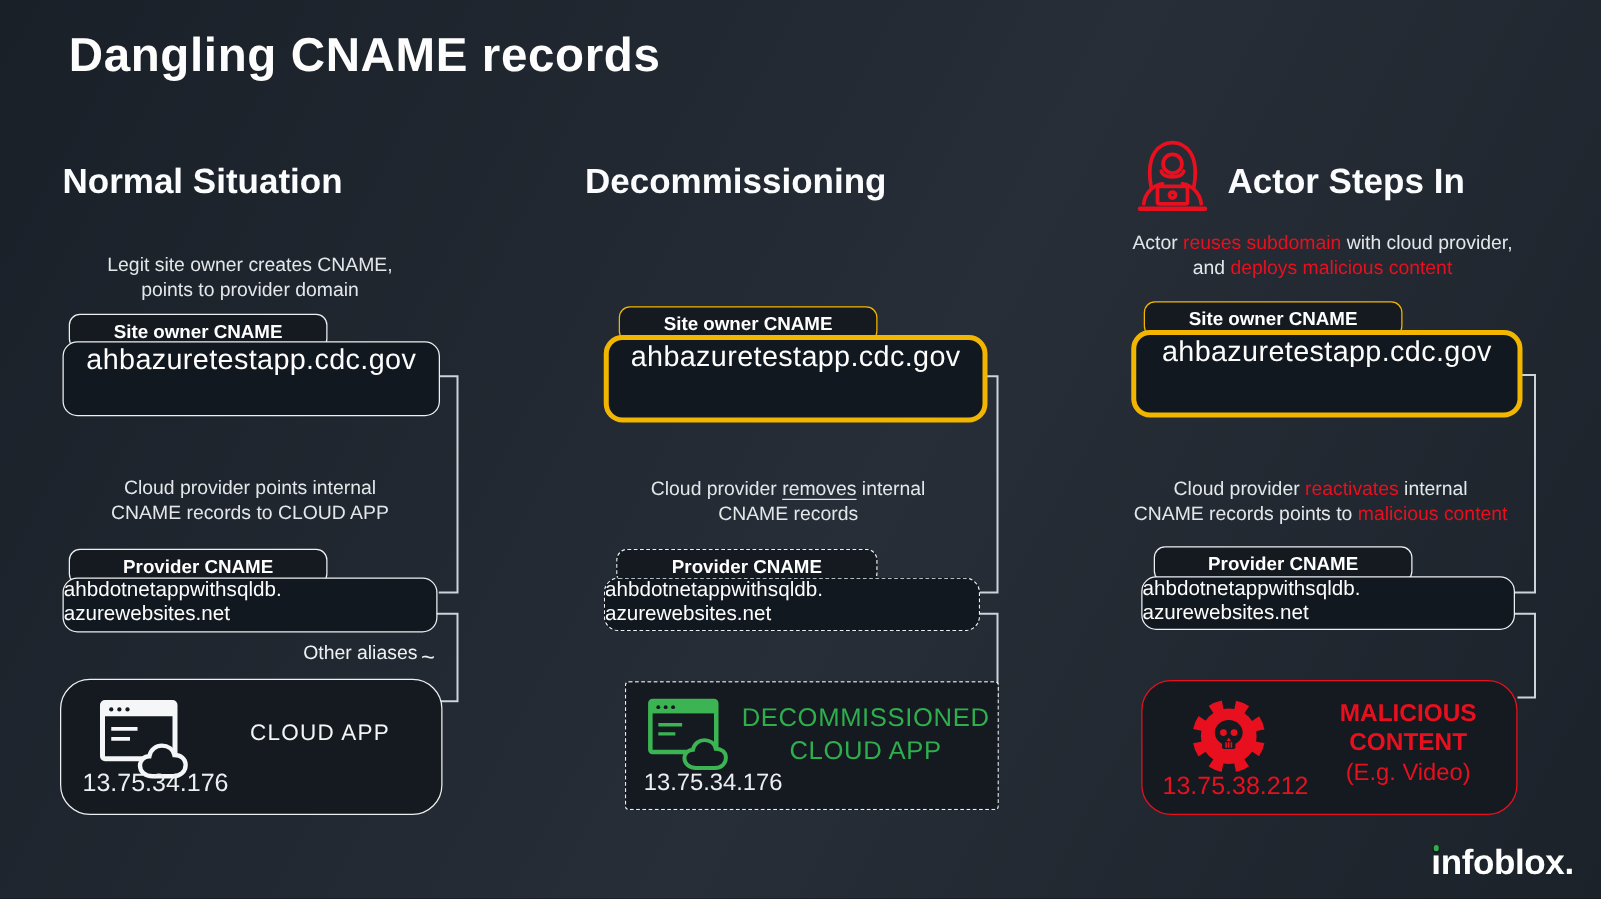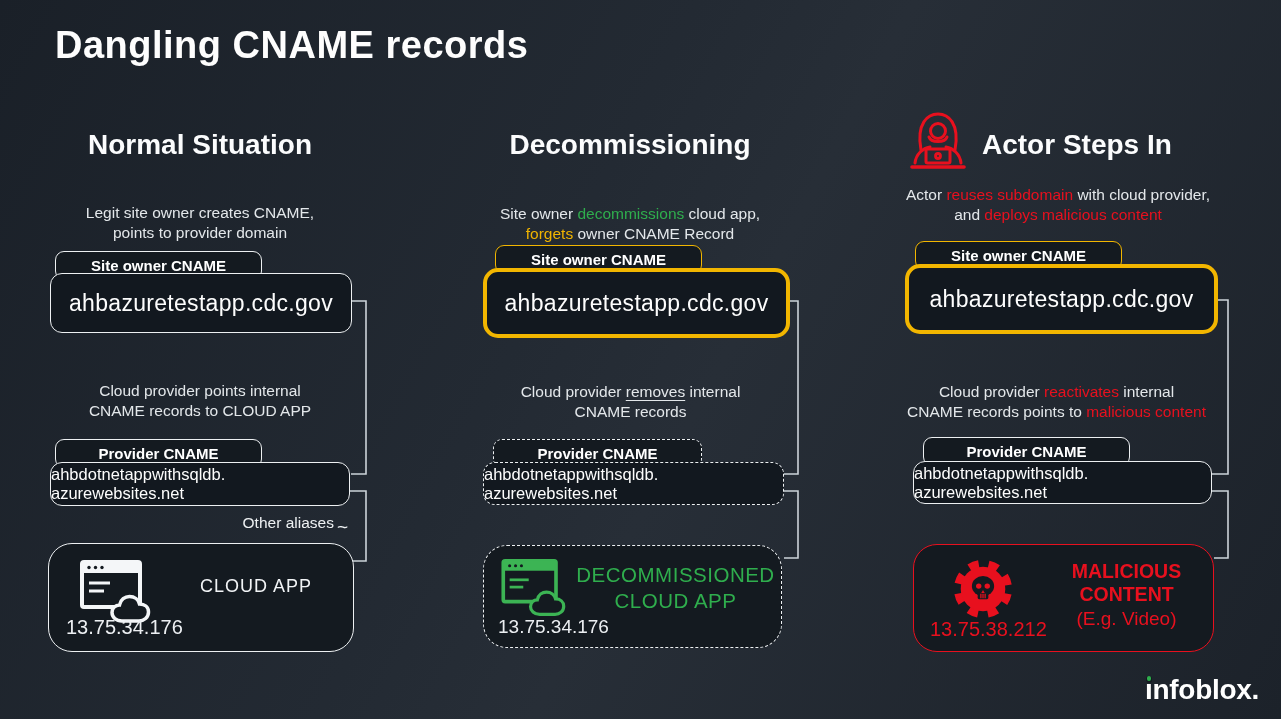--- a/index.html
+++ b/index.html
@@ -2,21 +2,21 @@
 <html><head>
 <meta charset="utf-8">
 <style>
   html,body{margin:0;padding:0;background:#10151b;}
   .stage{
     position:relative;width:1281px;height:719px;overflow:hidden;
     background:linear-gradient(118deg,#1a2028 0%,#232a33 42%,#272e37 55%,#1c222a 100%);
     font-family:"Liberation Sans",sans-serif;color:#fff;
   }
   .title{position:absolute;left:55px;top:24px;font-size:38px;font-weight:700;letter-spacing:.5px;color:#fdfdfd;}
-  .col-header{position:absolute;font-size:28px;font-weight:700;color:#fbfcfd;text-align:center;}
+  .col-header{position:absolute;font-size:28px;font-weight:700;color:#fbfcfd;}
   .h1{left:50px;top:129px;width:300px;}
   .h2{left:468px;top:129px;width:324px;}
   .h3{left:982px;top:129px;width:auto;text-align:left;}
   .para{position:absolute;text-align:center;font-size:15.5px;line-height:1.32;color:#e3e7ea;}
   .p-c1a{left:55px;top:203px;width:290px;}
   .p-c1b{left:55px;top:381px;width:290px;}
   .p-c2a{left:468px;top:204px;width:324px;}
   .p-c2b{left:478px;top:382px;width:305px;}
   .p-c3a{left:891px;top:185px;width:334px;}
   .p-c3b{left:886px;top:382px;width:341px;}
@@ -28,21 +28,21 @@
     position:absolute;z-index:1;height:27px;background:#141a20;
     border:1.5px solid #edf0f2;border-radius:9px;
     display:flex;align-items:center;justify-content:center;
     font-size:15px;font-weight:700;color:#fff;
   }
   .labelbox.gold{border-color:#f2b600;}
   .labelbox.dashed{border-style:dashed;}
   .bigbox{
     position:absolute;z-index:2;background:#12181f;
     border:1.5px solid #edf0f2;border-radius:12px;
-    display:flex;align-items:center;justify-content:center;
+    display:flex;justify-content:center;
     font-size:23px;color:#fdfdfd;letter-spacing:.3px;
   }
   .bigbox.gold{border:4px solid #f2b600;border-radius:15px;}
   .smallfont{font-size:16.5px;letter-spacing:0;}
   .dashedbox{border-style:dashed;}
   .l-c1so{left:55px;top:251px;width:205px;}
   .b-c1so{left:50px;top:273px;width:300px;height:58px;}
   .l-c1p{left:55px;top:439px;width:205px;}
   .b-c1p{left:50px;top:462px;width:298px;height:42px;}
   .l-c2so{left:495px;top:245px;width:205px;}
@@ -50,21 +50,21 @@
   .l-c2p{left:493px;top:439px;width:207px;}
   .b-c2p{left:483px;top:462px;width:299px;height:41px;}
   .l-c3so{left:915px;top:241px;width:205px;}
   .b-c3so{left:905px;top:264px;width:305px;height:62px;}
   .l-c3p{left:923px;top:437px;width:205px;}
   .b-c3p{left:913px;top:461px;width:297px;height:41px;}
   .aliases{position:absolute;left:185px;top:514px;width:163px;text-align:right;font-size:15.5px;color:#eef1f3;}
   .aliases .tilde{font-size:19px;vertical-align:-5px;padding-left:3px;}
   .appbox{position:absolute;background:#141a20;border:1.5px solid #edf0f2;}
   .app-c1{left:48px;top:543px;width:304px;height:107px;border-radius:24px;}
-  .app-c2{left:483px;top:545px;width:297px;height:101px;border-radius:24px;border-style:dashed;}
+  .app-c2{left:500px;top:545px;width:297px;height:101px;border-radius:3px;border-style:dashed;}
   .app-c3{left:913px;top:544px;width:299px;height:106px;border-radius:24px;border-color:#e8101e;}
   .app-icon{position:absolute;}
   .app-c1 .app-icon{left:30px;top:15px;color:#f4f6f8;}
   .app-c2 .app-icon{left:16px;top:12px;color:#3cb454;}
   .app-title-c1{position:absolute;left:118px;top:32px;right:8px;text-align:center;font-size:18px;letter-spacing:1px;color:#f2f4f6;}
   .app-title-c2{position:absolute;left:90px;top:16px;right:4px;text-align:center;font-size:20.5px;line-height:1.25;color:#2fae4d;letter-spacing:.5px;}
   .app-title-c3{position:absolute;left:134px;top:15px;right:8px;text-align:center;font-size:19.5px;line-height:1.2;font-weight:700;color:#e8101e;}
   .app-sub-c3{position:absolute;left:134px;top:63px;right:8px;text-align:center;font-size:19px;color:#e8101e;}
   .app-ip{position:absolute;font-size:20px;color:#eceff2;}
   .ip-c1{left:17px;bottom:12px;}
@@ -132,24 +132,20 @@
       <line x1="10" y1="24" x2="31" y2="24" stroke="currentColor" stroke-width="3"></line>
       <line x1="10" y1="32" x2="25" y2="32" stroke="currentColor" stroke-width="3"></line>
       <path d="M43,62 C37,62 33,58 33,53.5 C33,49 36.5,46 40.5,46 C41.5,40.5 46,37.5 50.5,37.5 C55.5,37.5 59.5,40.5 60.5,45 C65.5,45 69.5,48 69.5,53 C69.5,58.5 65,62 60,62 Z" fill="#141a20" stroke="currentColor" stroke-width="3.5"></path>
     </svg>
     <div class="app-title-c1">CLOUD APP</div>
     <div class="app-ip ip-c1">13.75.34.176</div>
   </div>
 
   <div class="col-header h2">Decommissioning</div>
 
-  <div class="para p-c2a">
-    <span>Site owner </span><span class="green">decommissions</span><span> cloud app,</span><br>
-    <span class="yellow">forgets</span><span> owner CNAME Record</span>
-  </div>
 
   <div class="labelbox gold l-c2so">
     <span>Site owner CNAME</span>
   </div>
   <div class="bigbox gold b-c2so">
     <span>ahbazuretestapp.cdc.gov</span>
   </div>
 
   <div class="para p-c2b">
     <span>Cloud provider </span><span class="u">removes</span><span> internal</span><br>

